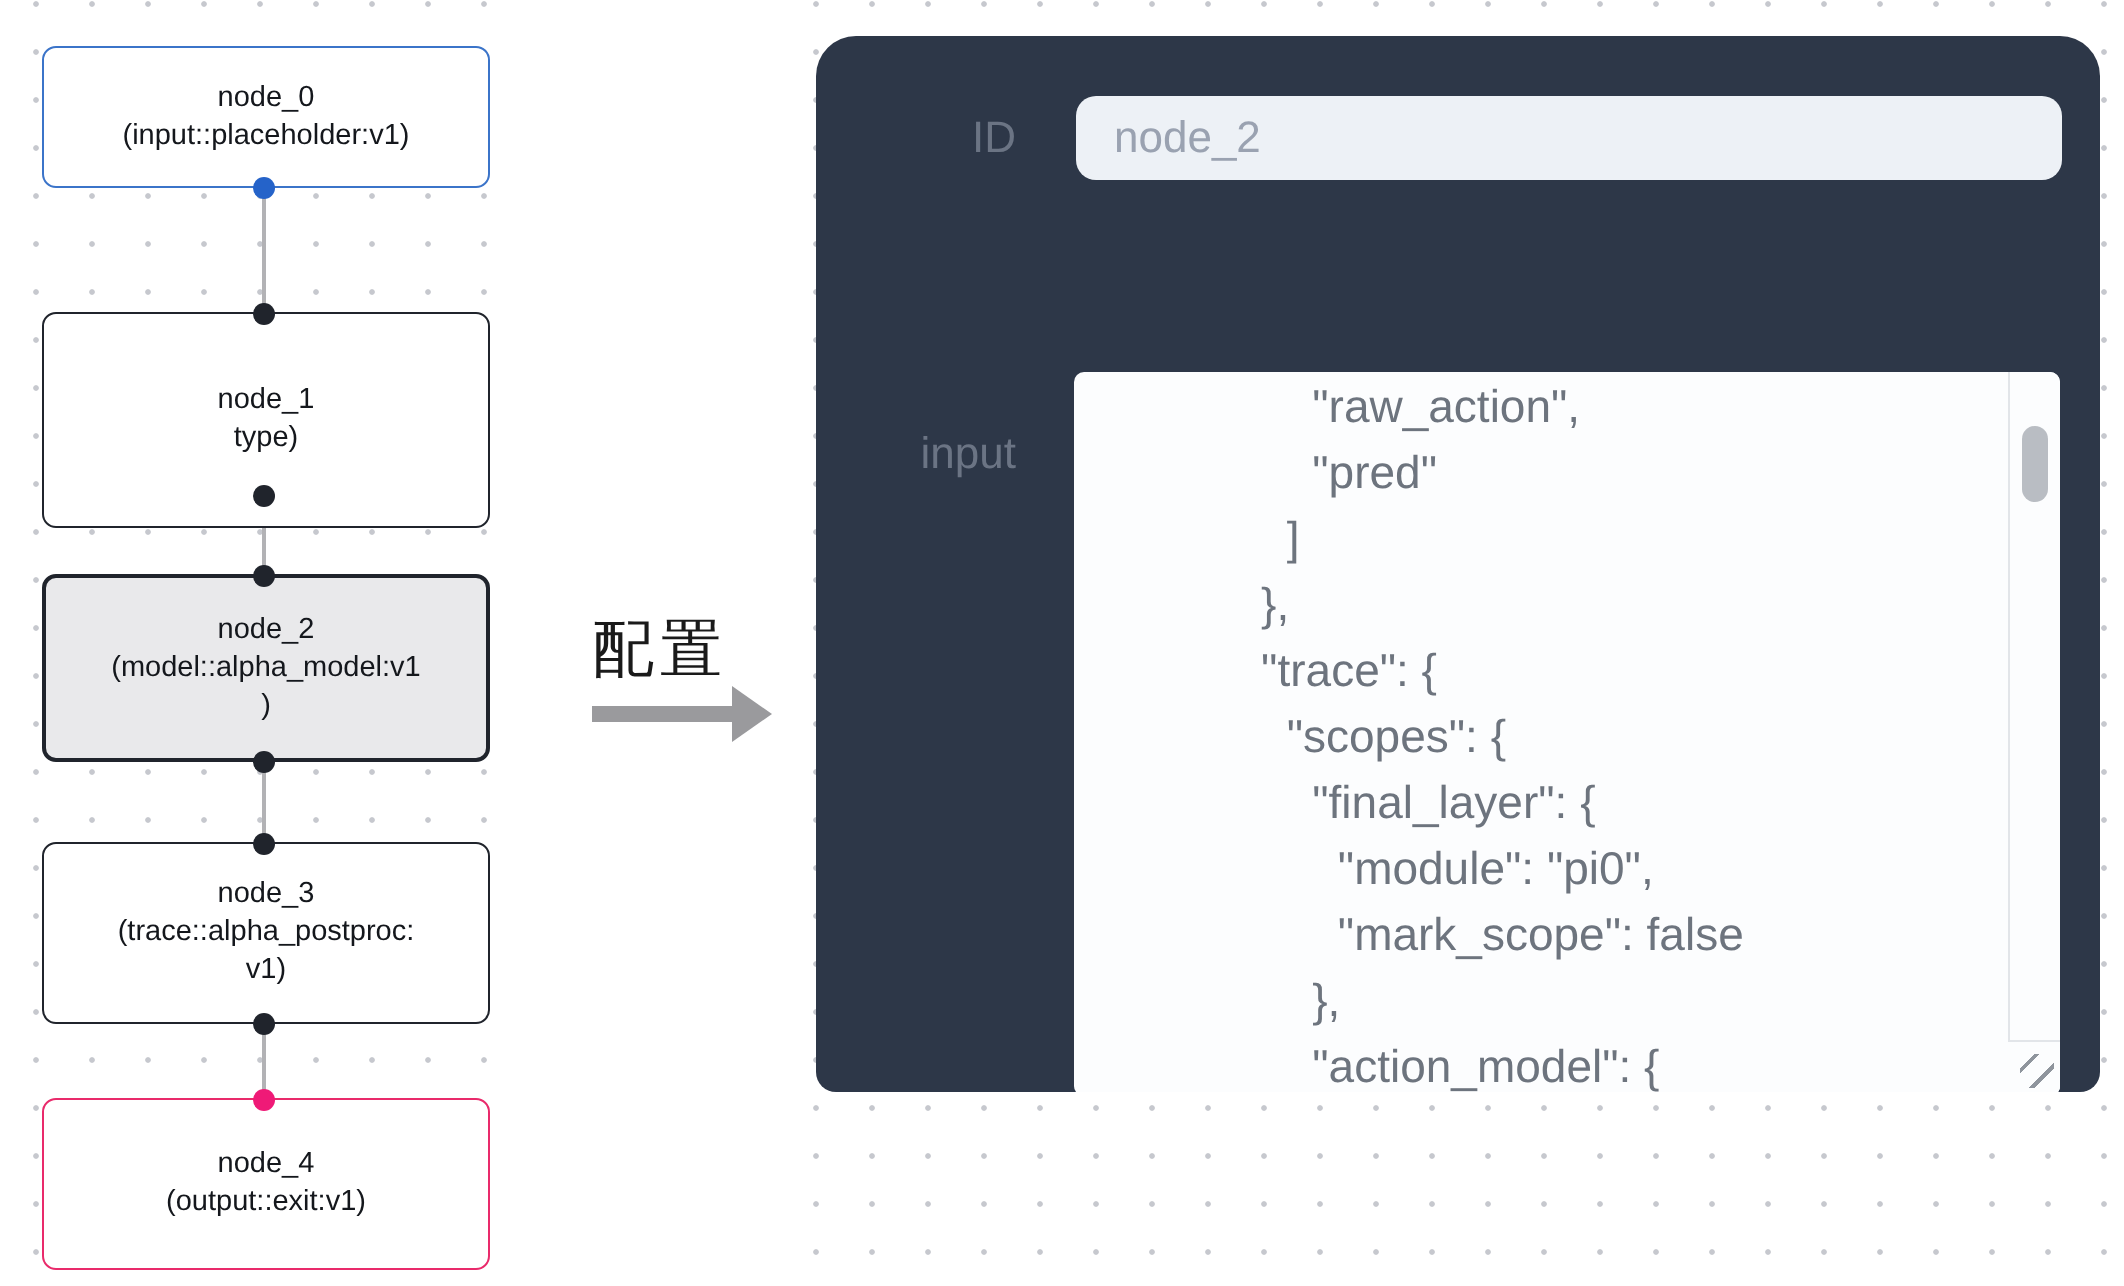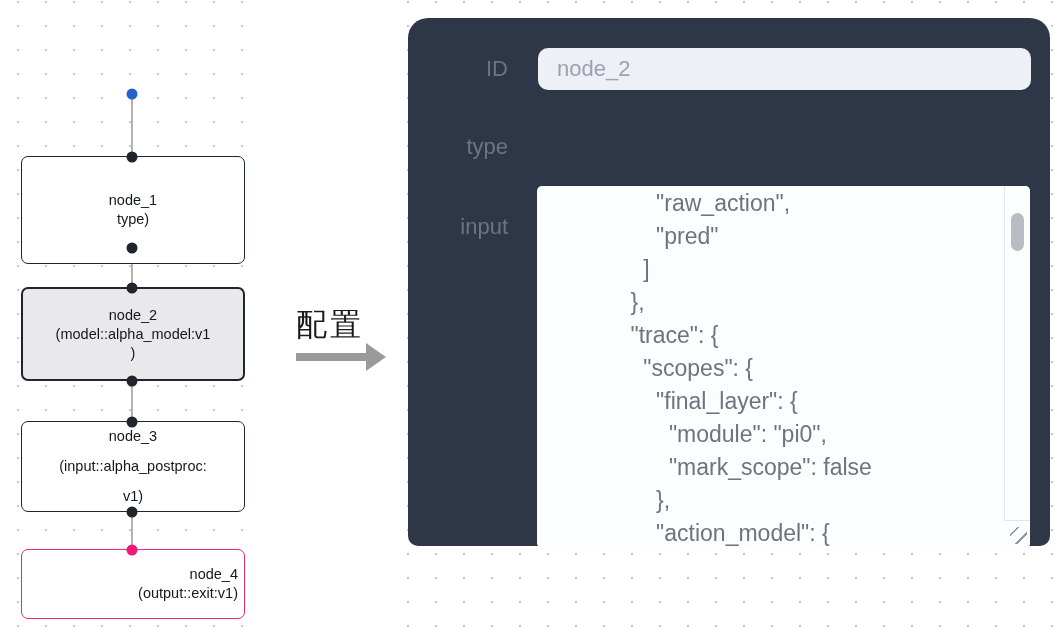--- a/index.html
+++ b/index.html
@@ -115,35 +115,39 @@
 
 <div id="dots-left" class="dot-layer"></div>
 <div id="dots-right" class="dot-layer"></div>
 
 <div id="flowchart">
 
 <div class="edge" style="top: 94px; height: 63px;"></div>
     <div class="edge" style="top: 248px; height: 40px;"></div>
     <div class="edge" style="top: 381px; height: 41px;"></div>
     <div class="edge" style="top: 512px; height: 38px;"></div>
+    <div class="flow-node input" style="top: 23px; height: 71px;">
+      <div>node_0</div>
+      <div>(input::placeholder:v1)</div>
+    </div>
     <div class="flow-node default" style="top: 156px; height: 108px;">
       <div>node_1</div>
       <div>type)</div>
     </div>
     <div class="flow-node selected" style="top: 287px; height: 94px;">
       <div>node_2</div>
       <div>(model::alpha_model:v1</div>
       <div>)</div>
     </div>
-    <div class="flow-node default" style="top: 421px; height: 91px; gap: 11px;">
+    <div class="flow-node default" style="top: 421px; height: 91px;">
       <div>node_3</div>
-      <div>(input::alpha_postproc:</div>
+      <div>(trace::alpha_postproc:</div>
       <div>v1)</div>
     </div>
-    <div class="flow-node output" style="top: 549px; height: 70px; align-items: flex-end;">
+    <div class="flow-node output" style="top: 549px; height: 86px;">
       <div>node_4</div>
       <div>(output::exit:v1)</div>
     </div>
     <div class="handle src-root" style="top: 94px;"></div>
     <div class="handle default" style="top: 157px;"></div>
     <div class="handle default" style="top: 248px;"></div>
     <div class="handle default" style="top: 288px;"></div>
     <div class="handle default" style="top: 381px;"></div>
     <div class="handle default" style="top: 422px;"></div>
     <div class="handle default" style="top: 512px;"></div>
@@ -153,21 +157,20 @@
 <div id="annotation">
   <div id="annotation-label">配置</div>
   <div id="arrow-shaft"></div>
   <div id="arrow-head"></div>
 </div>
 
 <div id="panel">
   <div id="id-label" class="field-label">ID</div>
   <input id="id-input" class="panel-input" readonly="" value="node_2" style="">
 
-  <div id="type-label" class="field-label">type</div>
 
   <div id="config-label" class="field-label">input</div>
 
   <div id="config-box">
     <div id="config-text">        "raw_action",
         "pred"
       ]
     },
     "trace": {
       "scopes": {

